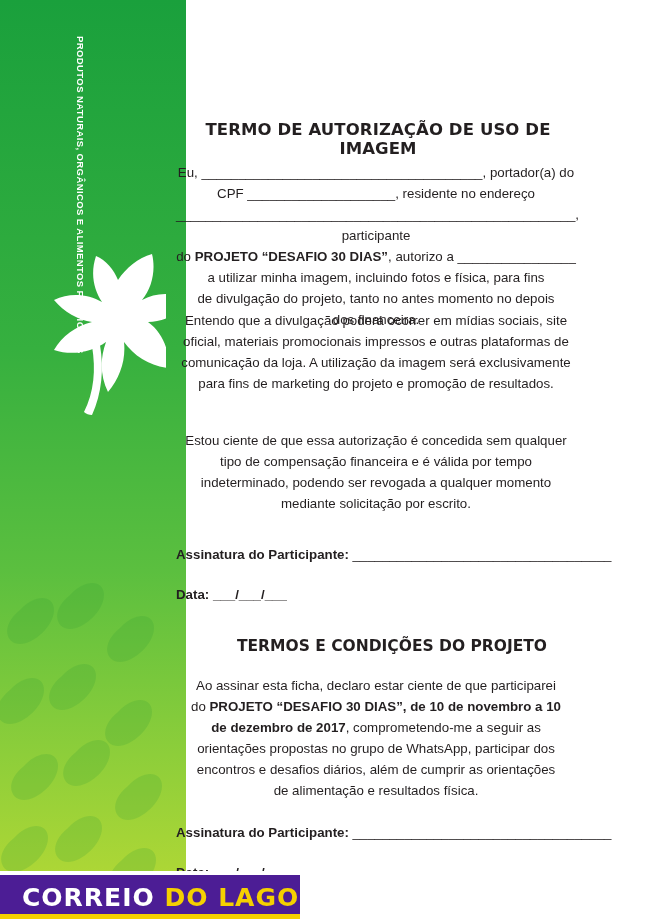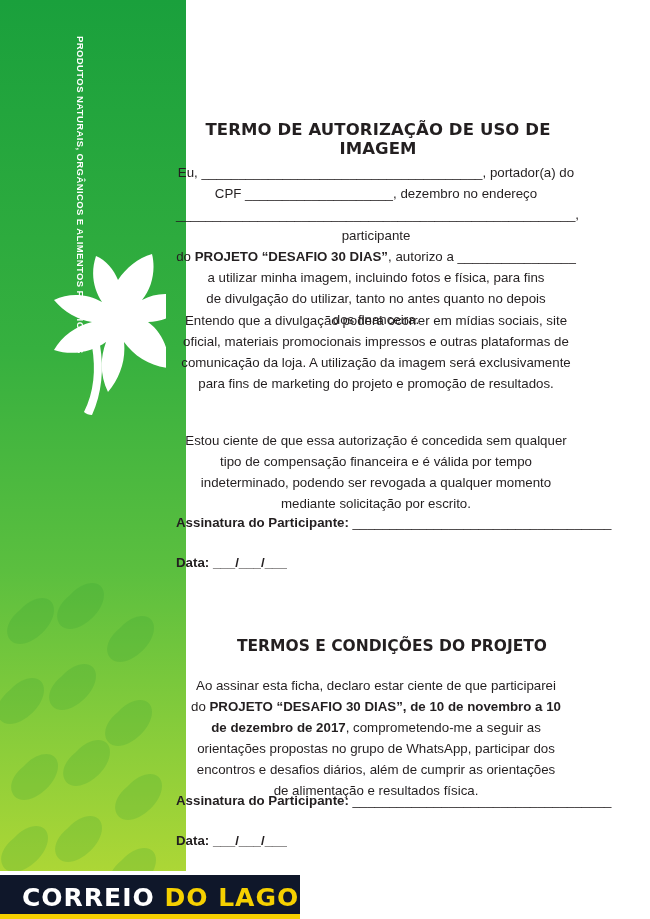--- a/index.html
+++ b/index.html
@@ -75,21 +75,21 @@
     width: 650px;
     height: 48px;
     background: #ffffff;
   }
   .banner-inner {
     position: absolute;
     left: 0;
     bottom: 0;
     width: 300px;
     height: 44px;
-    background: #0f172a;
+    background: #4c1d95;
     display: flex;
     align-items: center;
     padding-left: 22px;
     box-sizing: border-box;
   }
   .banner-text {
     color: #ffffff;
     font-family: "DejaVu Sans", sans-serif;
     font-weight: bold;
     font-size: 25px;
@@ -157,20 +157,21 @@
 
   .sig-line {
     position: absolute;
     left: 0;
     width: 400px;
     font-family: "Liberation Sans", sans-serif;
     font-size: 13.3px;
     font-weight: bold;
     color: #231f20;
     white-space: nowrap;
+    margin-top: 32px;
   }
   .sig1 { top: 515px; }
   .date1 { top: 555px; }
   .sig2 { top: 793px; }
   .date2 { top: 833px; }
 
   .fill { font-weight: normal; }
   b { font-weight: bold; }
 </style>
 </head>
@@ -212,25 +213,25 @@
       </div>
     </div>
   </div>
 
   <div class="doc">
 
     <h1 class="doc-title">TERMO DE AUTORIZAÇÃO DE USO DE IMAGEM</h1>
 
     <div class="para p1">
       <span>Eu, </span><span class="fill">______________________________________</span><span>, portador(a) do</span><br>
-      <span>CPF </span><span class="fill">____________________</span><span>, dezembro no endereço</span><br>
+      <span>CPF </span><span class="fill">____________________</span><span>, residente no endereço</span><br>
       <span class="fill">______________________________________________________</span><span>, participante</span><br>
       <span>do </span><b>PROJETO “DESAFIO 30 DIAS”</b><span>, autorizo a </span><span class="fill">________________</span><br>
       <span>a utilizar minha imagem, incluindo fotos e física, para fins</span><br>
-      <span>de divulgação do utilizar, tanto no antes quanto no depois</span><br>
+      <span>de divulgação do projeto, tanto no antes momento no depois</span><br>
       <span>dos financeira.</span>
     </div>
 
     <div class="para p2">Entendo que a divulgação poderá ocorrer em mídias sociais, site oficial, materiais promocionais impressos e outras plataformas de comunicação da loja. A utilização da imagem será exclusivamente para fins de marketing do projeto e promoção de resultados.</div>
 
     <div class="para p3">Estou ciente de que essa autorização é concedida sem qualquer tipo de compensação financeira e é válida por tempo indeterminado, podendo ser revogada a qualquer momento mediante solicitação por escrito.</div>
 
     <div class="sig-line sig1">
       <span>Assinatura do Participante:</span>
       <span class="fill">___________________________________</span>

